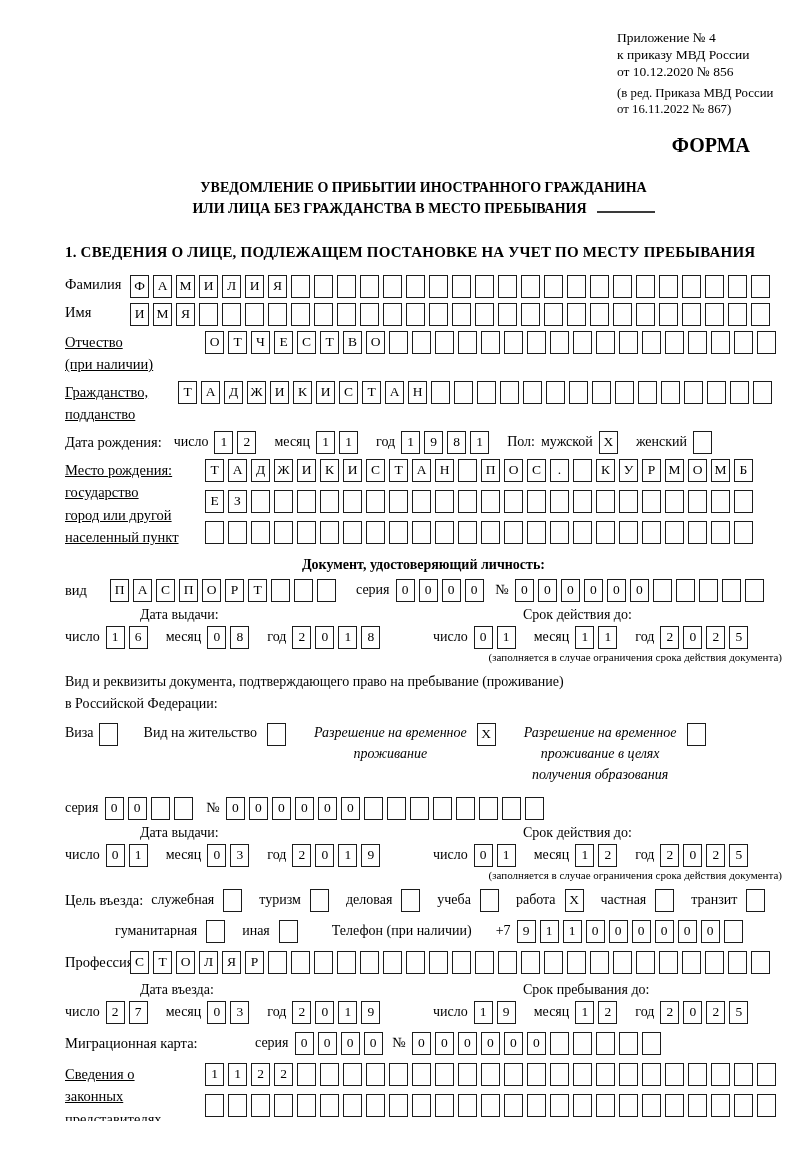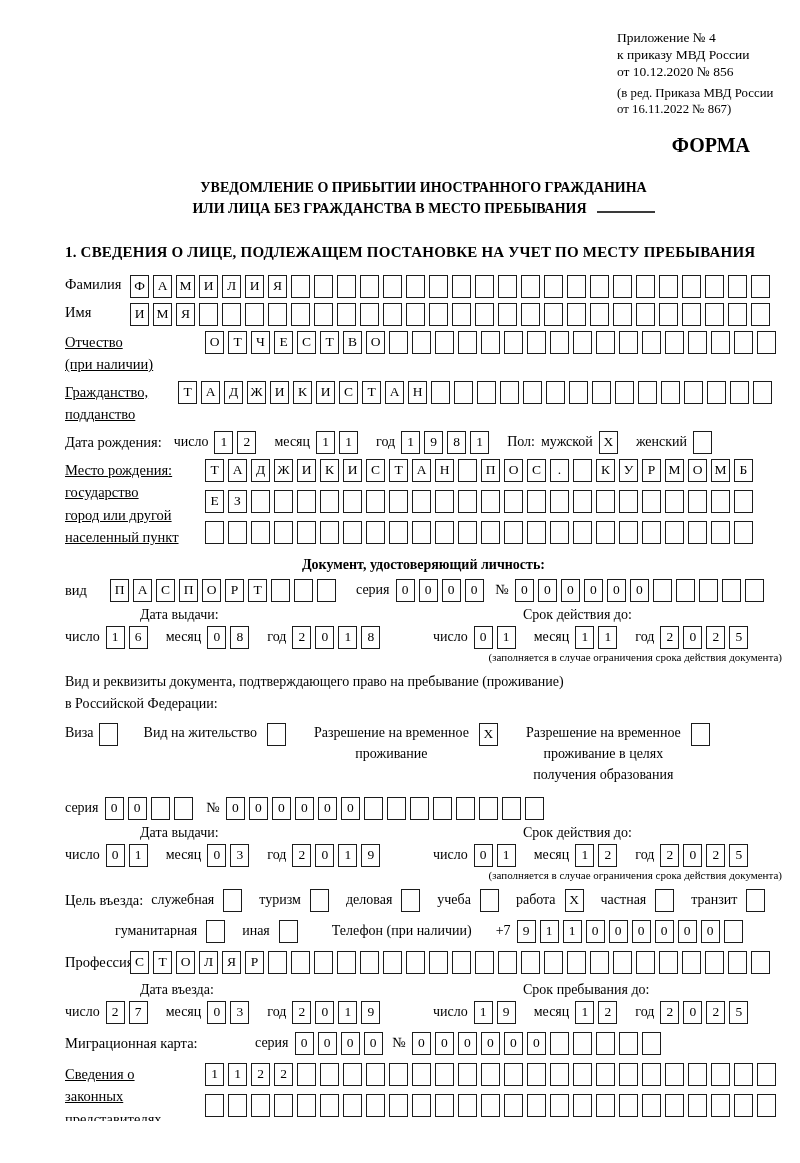--- a/index.html
+++ b/index.html
@@ -50,21 +50,21 @@
   .dhead-r { margin-left: 90px; margin-bottom: 3px; }
   .dline { display: flex; align-items: center; }
   .dlbl { margin-right: 6px; }
   .dgap { margin-left: 14px; text-align: right; }
   .note-right { text-align: right; font-size: 11px; margin: 2px 0 8px; }
 
   
   .perm-row { display: flex; align-items: flex-start; margin: 6px 0 12px; }
   .perm-item { display: flex; align-items: flex-start; }
   .perm-label { line-height: 1.5; }
-  .perm-label.centered { text-align: center; }
+  .perm-label.centered { text-align: center; font-style: italic; }
   .perm-item .cells { margin-left: 10px; margin-top: 1px; }
 
   
   .opt { display: flex; align-items: center; }
   .opt .cells { margin-left: 9px; }
   .optgap { margin-left: 13px; }
   .mt4 { margin-top: 4px; } .mt8 { margin-top: 8px; }
   .doc-heading { text-align: center; font-weight: bold; margin: 2px 0 6px; }
   .plain-line { line-height: 1.6; }
 </style>

